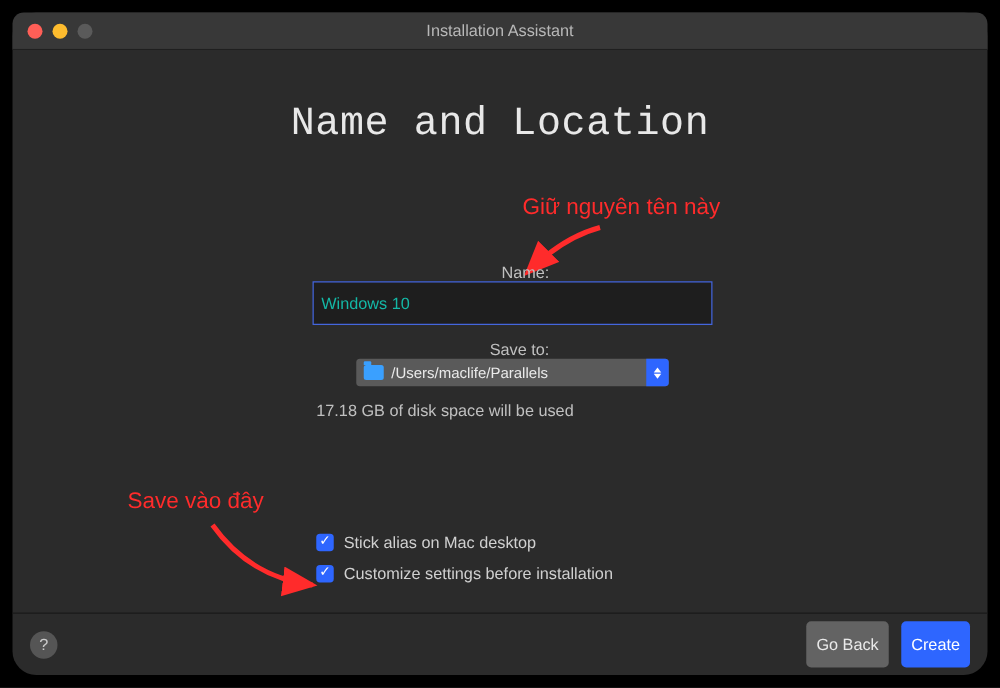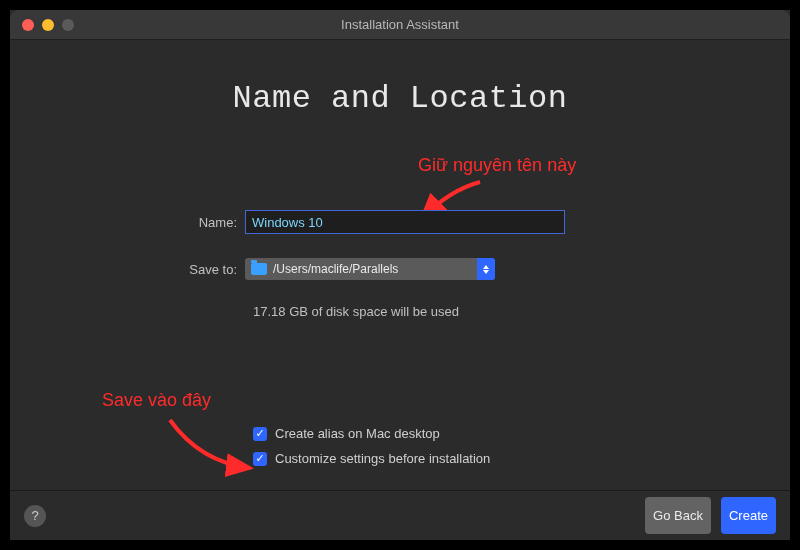--- a/index.html
+++ b/index.html
@@ -1,31 +1,31 @@
 <!DOCTYPE html>
 <html><head>
   <meta charset="utf-8">
   <style>
     * { box-sizing: border-box; margin: 0; padding: 0; font-family: -apple-system, BlinkMacSystemFont, "Segoe UI", sans-serif; }
     body { background: #000; width: 800px; height: 550px; overflow: hidden; display: flex; align-items: center; justify-content: center; }
-    .window { width: 780px; height: 530px; background: #2b2b2b; border-radius: 0; box-shadow: 0 10px 40px rgba(0,0,0,0.6); position: relative; display: flex; flex-direction: column; }
+    .window { width: 780px; height: 530px; background: #2b2b2b; border-radius: 19px; box-shadow: 0 10px 40px rgba(0,0,0,0.6); position: relative; display: flex; flex-direction: column; }
     .titlebar { height: 30px; background: #383838; border-top-left-radius: 9px; border-top-right-radius: 9px; display: flex; align-items: center; position: relative; border-bottom: 1px solid #1f1f1f; }
     .traffics { display: flex; gap: 8px; margin-left: 12px; }
     .traffic { width: 12px; height: 12px; border-radius: 50%; }
     .tl-close { background: #ff5f57; }
     .tl-min { background: #febc2e; }
     .tl-max { background: #5a5a5a; }
     .titlebar-title { position: absolute; left: 0; right: 0; text-align: center; color: #b8b8b8; font-size: 13px; }
     .content { flex: 1; position: relative; color: #d0d0d0; }
     .heading { text-align: center; font-size: 32px; font-weight: 300; color: #e8e8e8; margin-top: 40px; letter-spacing: 0.5px; font-family: Liberation Mono, monospace; }
     .form-area { position: absolute; top: 170px; left: 160px; width: 480px; }
-    .row { display: flex; align-items: center; margin-bottom: 24px; }
+    .row { display: flex; align-items: center; margin-bottom: 12px; flex-direction: column; }
     .label-col { width: 75px; text-align: right; color: #c0c0c0; font-size: 13px; padding-right: 8px; }
     .input-col { flex: 1; }
-    .text-input { width: 320px; height: 24px; background: #1e1e1e; border: 1px solid #4466dd; color: #7dd3fc; font-size: 13px; padding: 2px 6px; outline: none; }
+    .text-input { width: 320px; height: 35px; background: #1e1e1e; border: 1px solid #4466dd; color: #14b8a6; font-size: 13px; padding: 2px 6px; outline: none; }
     .dropdown { width: 250px; height: 22px; background: #5a5a5a; border: none; border-radius: 3px; display: flex; align-items: center; padding: 0 6px; position: relative; cursor: default; }
     .folder-icon { width: 16px; height: 12px; background: #3aa0ff; border-radius: 2px; margin-right: 6px; position: relative; }
     .folder-icon::before { content: ""; position: absolute; top: -3px; left: 0; width: 6px; height: 3px; background: #3aa0ff; border-radius: 1px 1px 0 0; }
     .dropdown-text { color: #eaeaea; font-size: 12px; flex: 1; }
     .dropdown-arrows { position: absolute; right: 0; top: 0; bottom: 0; width: 18px; background: #2e66ff; border-radius: 0 3px 3px 0; display: flex; flex-direction: column; align-items: center; justify-content: center; }
     .arr { width: 0; height: 0; border-left: 3px solid transparent; border-right: 3px solid transparent; }
     .arr-up { border-bottom: 4px solid #fff; margin-bottom: 1px; }
     .arr-down { border-top: 4px solid #fff; }
     .disk-info { margin-left: 83px; color: #c0c0c0; font-size: 13px; margin-top: 6px; }
     .check-area { position: absolute; bottom: 64px; left: 243px; }
@@ -103,21 +103,21 @@
           </marker>
         </defs>
       <path d="M 10 8 Q 40 50 90 56" stroke="#ff2b2b" stroke-width="4" fill="none" marker-end="url(#ah2)"></path>
     </svg>
 
     <div class="check-area">
       <div class="check-row">
         <div class="checkbox">
             <span class="check-mark">✓</span>
           </div>
-        <span class="check-label">Create alias on Mac desktop</span>
+        <span class="check-label">Stick alias on Mac desktop</span>
       </div>
       <div class="check-row">
         <div class="checkbox">
             <span class="check-mark">✓</span>
           </div>
         <span class="check-label">Customize settings before installation</span>
       </div>
     </div>
 
     <div class="footer">

